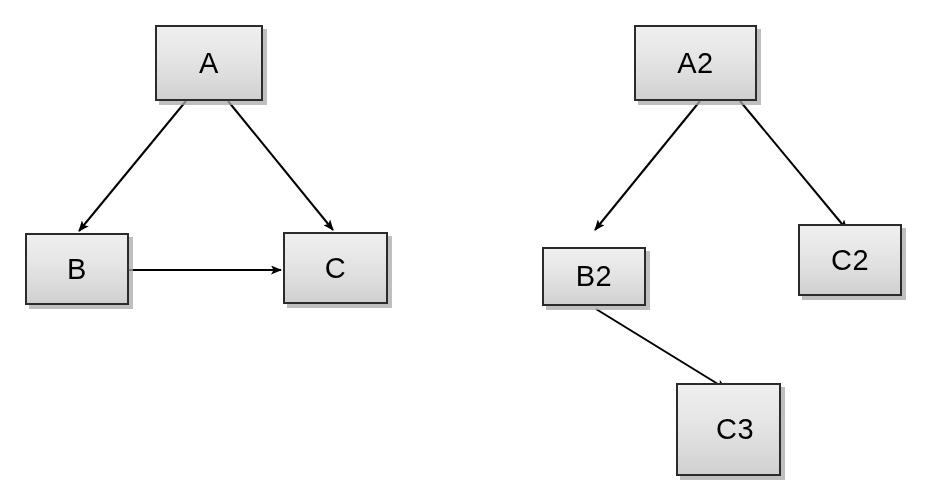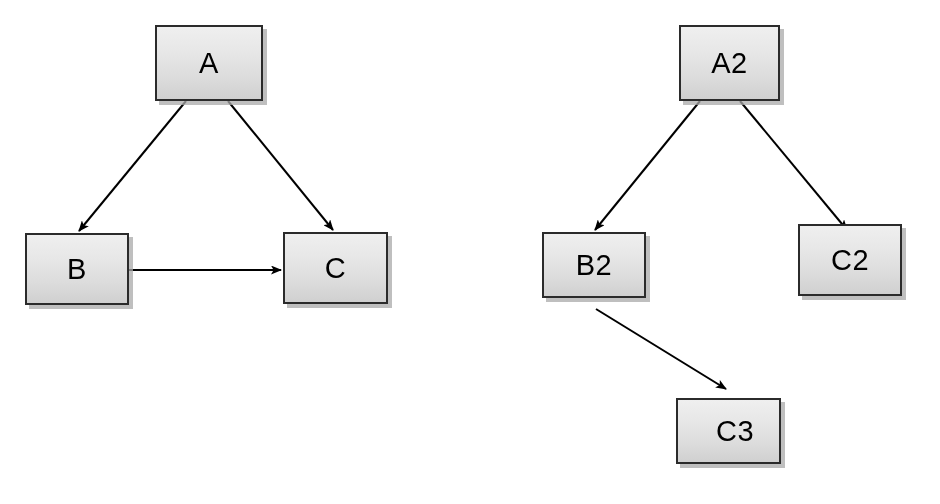--- a/index.html
+++ b/index.html
@@ -68,26 +68,26 @@
 
   <div class="node" style="left: 155px; top: 25px; width: 108px; height: 76px;">
     <span class="node-label">A</span>
   </div>
   <div class="node" style="left: 25px; top: 233px; width: 104px; height: 72px;">
     <span class="node-label">B</span>
   </div>
   <div class="node" style="left: 283px; top: 232px; width: 105px; height: 72px;">
     <span class="node-label">C</span>
   </div>
-  <div class="node" style="left: 679px; top: 25px; width: 101px; height: 76px;">
+  <div class="node" style="left: 634px; top: 25px; width: 123px; height: 76px;">
     <span class="node-label">A2</span>
   </div>
-  <div class="node" style="left: 542px; top: 232px; width: 104px; height: 66px;">
+  <div class="node" style="left: 542px; top: 247px; width: 104px; height: 59px;">
     <span class="node-label">B2</span>
   </div>
   <div class="node" style="left: 798px; top: 224px; width: 104px; height: 72px;">
     <span class="node-label">C2</span>
   </div>
-  <div class="node" style="left: 676px; top: 398px; width: 105px; height: 66px; padding-left: 13px;">
+  <div class="node" style="left: 676px; top: 383px; width: 105px; height: 93px; padding-left: 13px;">
     <span class="node-label">C3</span>
   </div>
 
 </div>
 
 </body></html>

